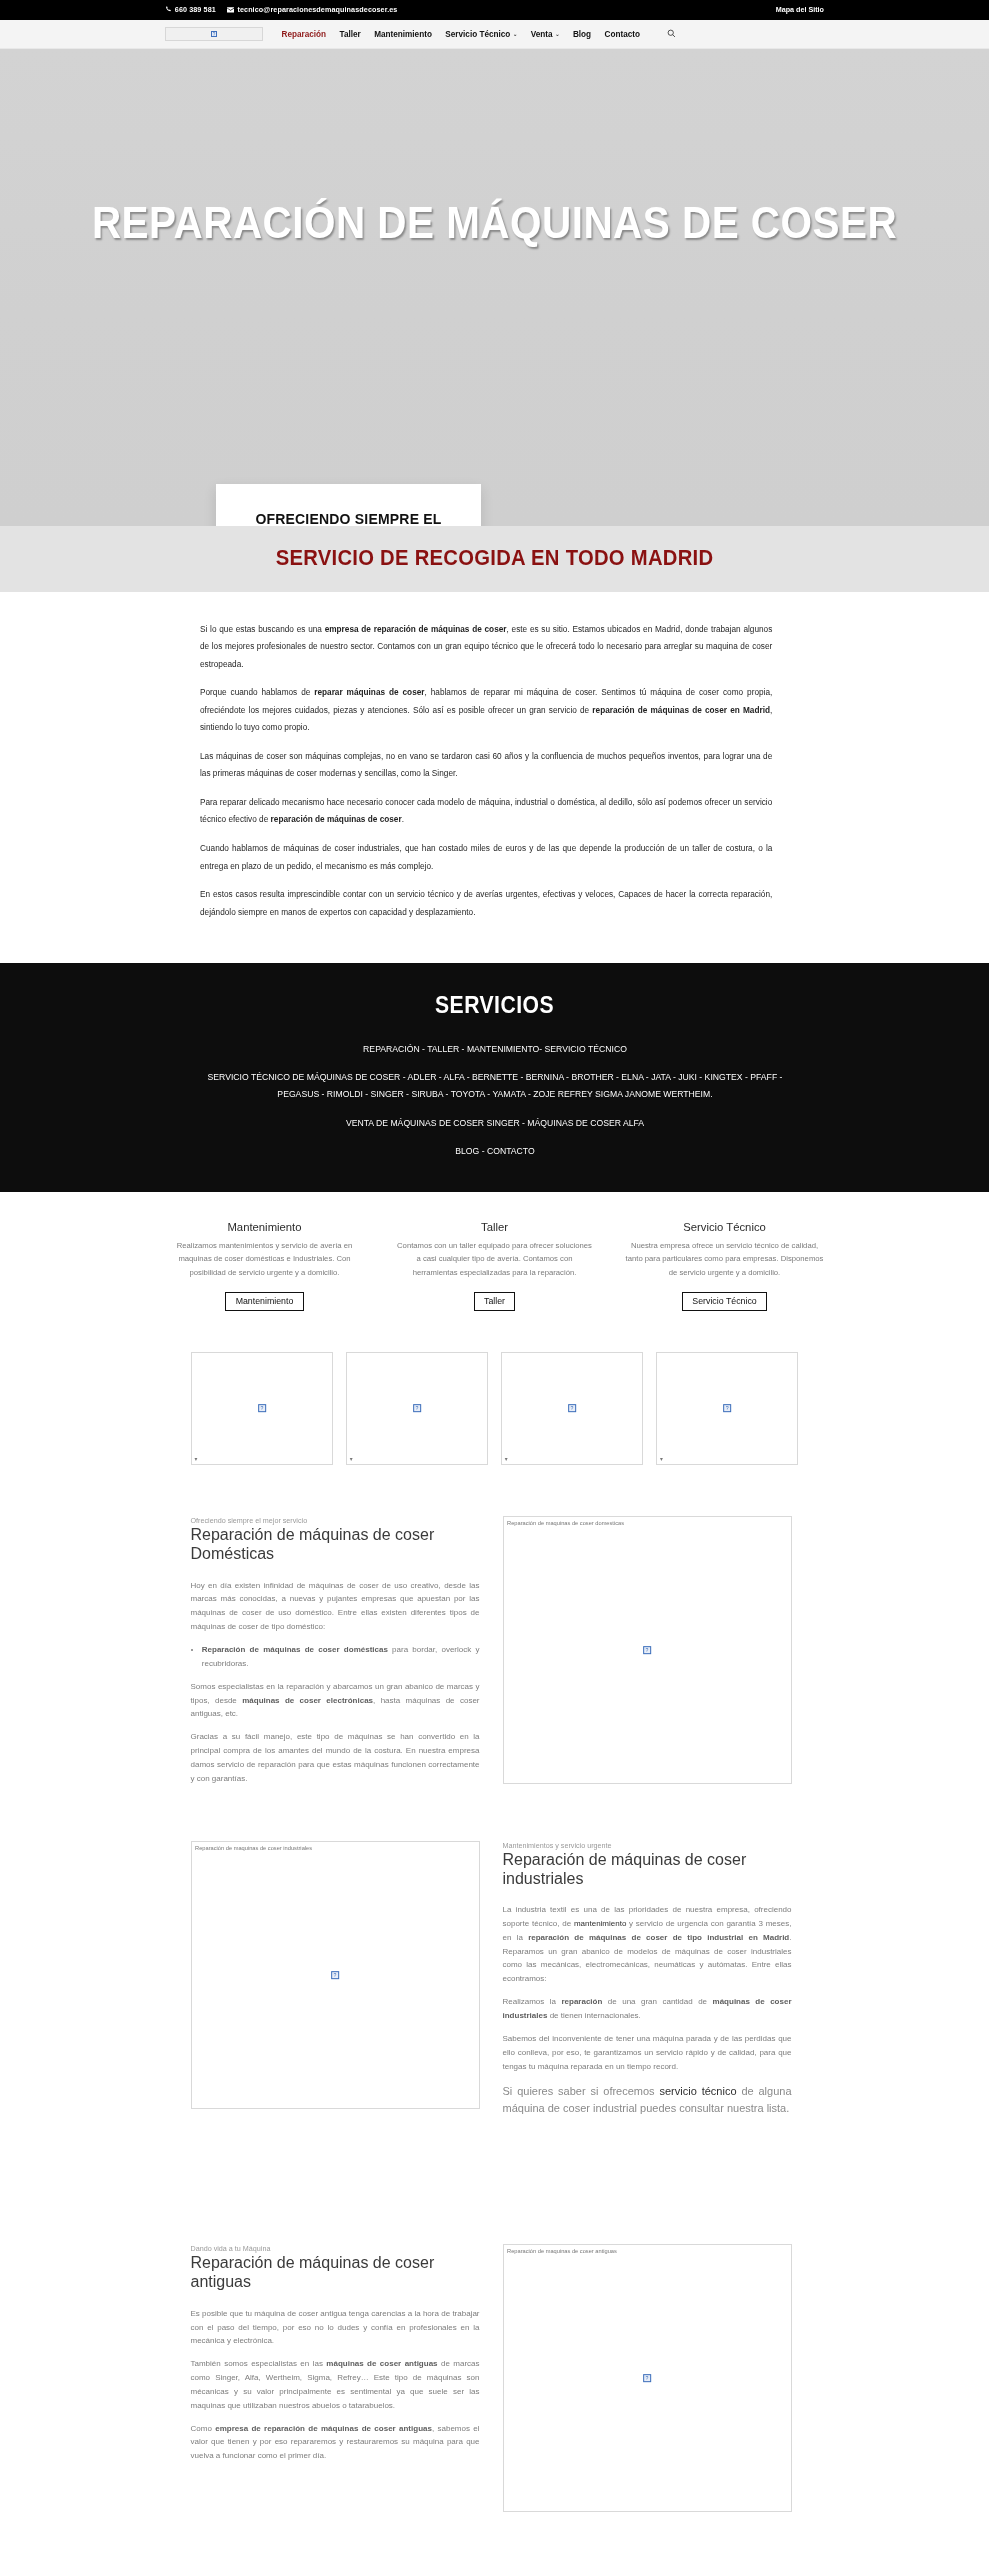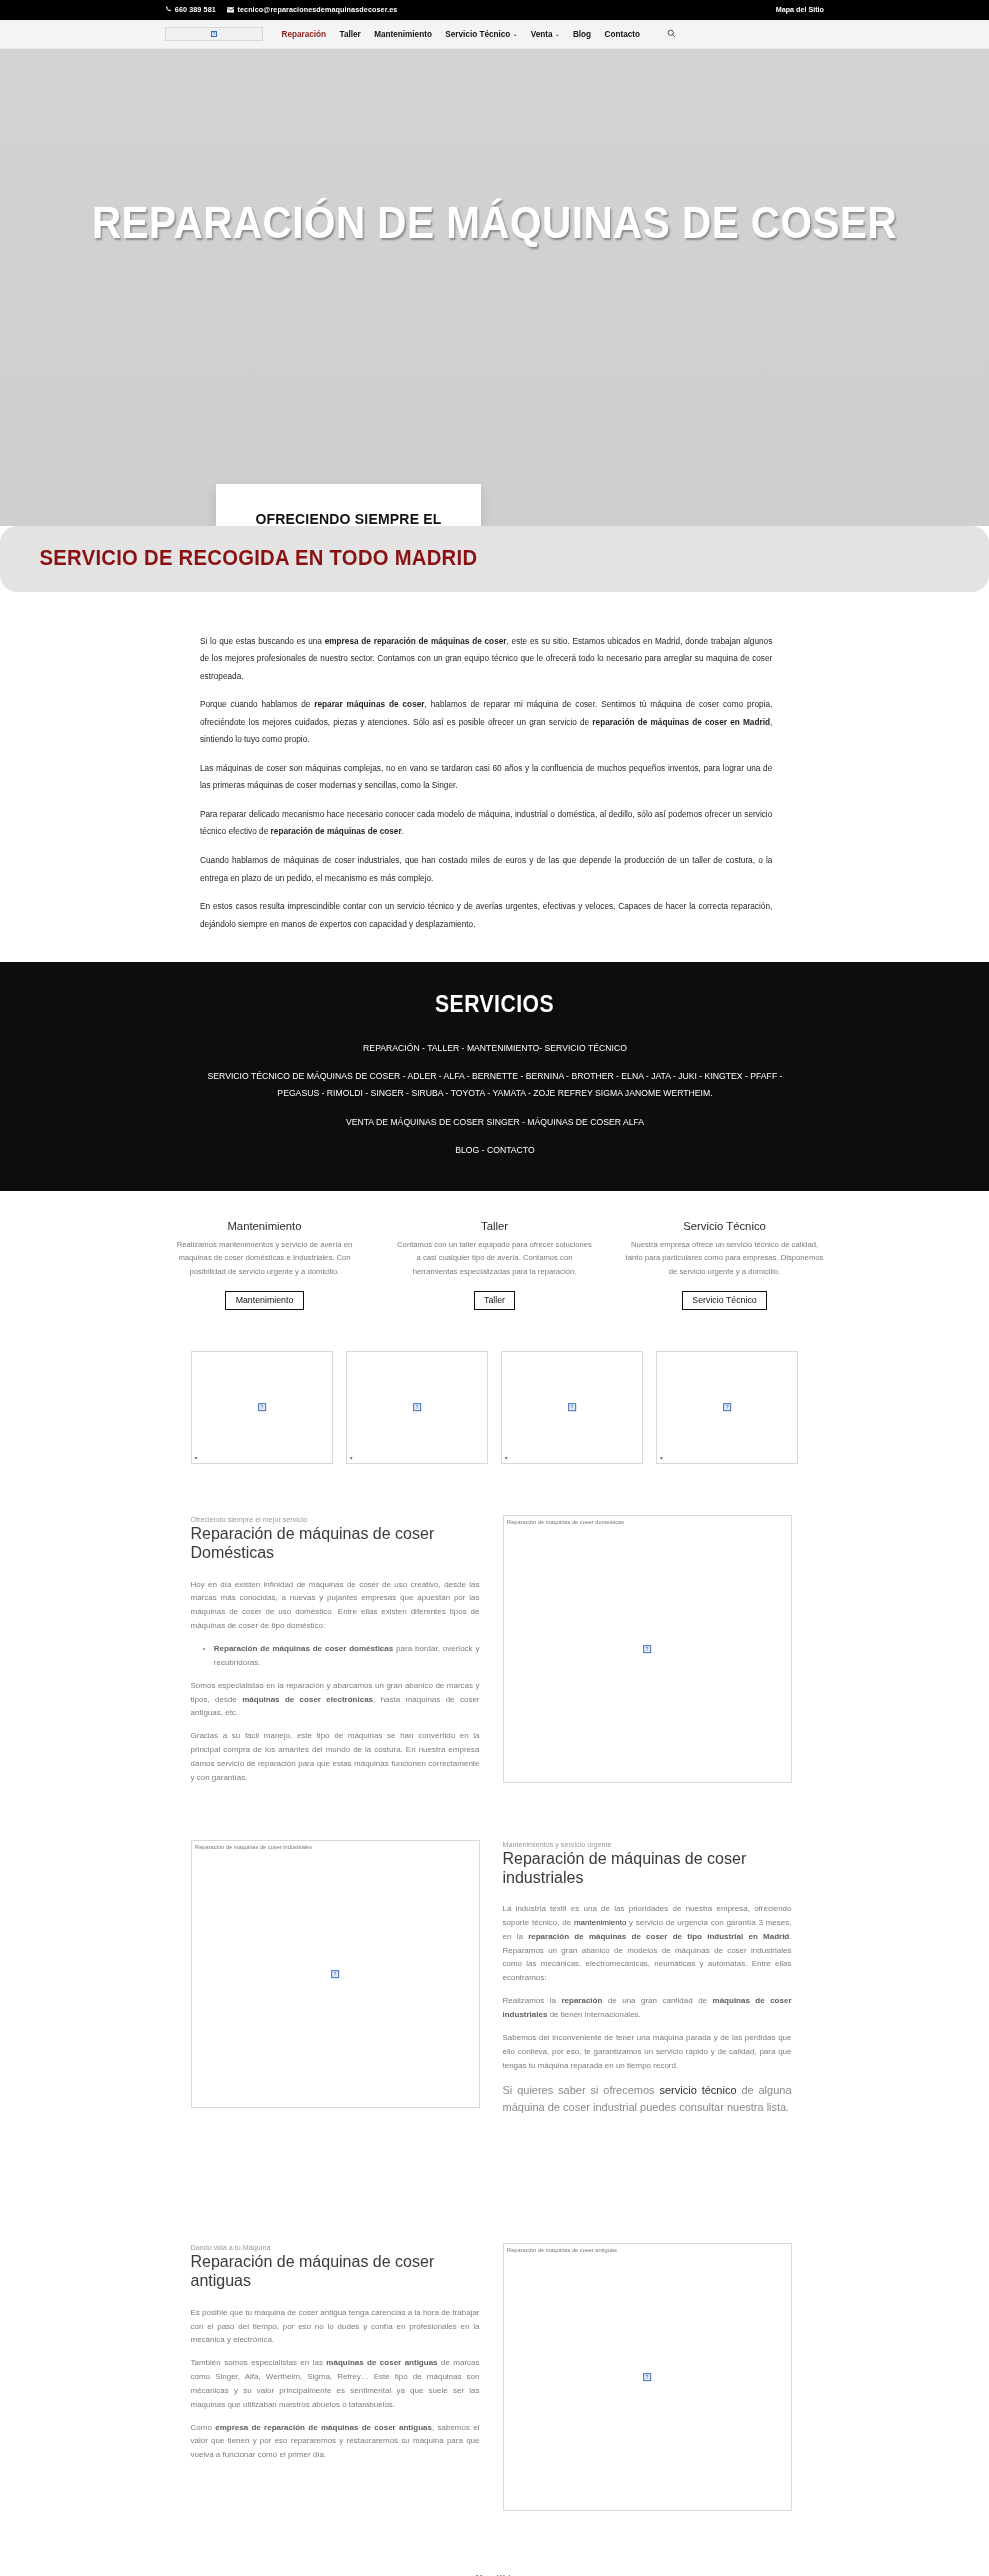--- a/index.html
+++ b/index.html
@@ -129,37 +129,36 @@
     line-height: 1.35;
     font-weight: bold;
     color: #111;
     letter-spacing: 0.2px;
   }
 
   
   .banner {
     background: #e3e3e3;
     padding: 19.6px 0 20.6px;
-    text-align: left;
-    border-radius: 17px;
+    text-align: center;
   }
   .banner h2 {
     color: #8a1111;
     font-size: 22px;
     font-weight: bold;
     letter-spacing: 0.3px;
     font-family: "Liberation Sans Narrow","Liberation Sans",sans-serif;
     transform: scaleX(.92);
   }
 
   
   .intro {
     width: 590px;
-    margin: 12px auto;
-    padding: 29px 0 17px;
+    margin: 0 auto;
+    padding: 29px 0 42px;
   }
   .intro p {
     font-size: 8.5px;
     line-height: 2.05;
     color: #1f1f1f;
     text-align: justify;
     margin-bottom: 11.3px;
     font-family: "Liberation Sans Narrow","Liberation Sans",sans-serif;
     transform: scaleX(.97);
     transform-origin: left;
@@ -298,21 +297,20 @@
     text-align: justify;
     margin-bottom: 9.3px;
   }
   .alt ul { margin: 0 0 9.3px 11.3px; }
   .alt li {
     font-size: 8px;
     line-height: 1.72;
     color: #7d7d7d;
     text-align: justify;
     margin-bottom: 2.1px;
-    margin-left: 12px;
   }
   .alt b { color: #5f5f5f; font-weight: bold; }
   .alt .lead {
     font-size: 11px;
     line-height: 1.55;
     color: #8a8a8a;
     text-align: justify;
   }
   .alt .hl { color: #2f2f2f; }
 

